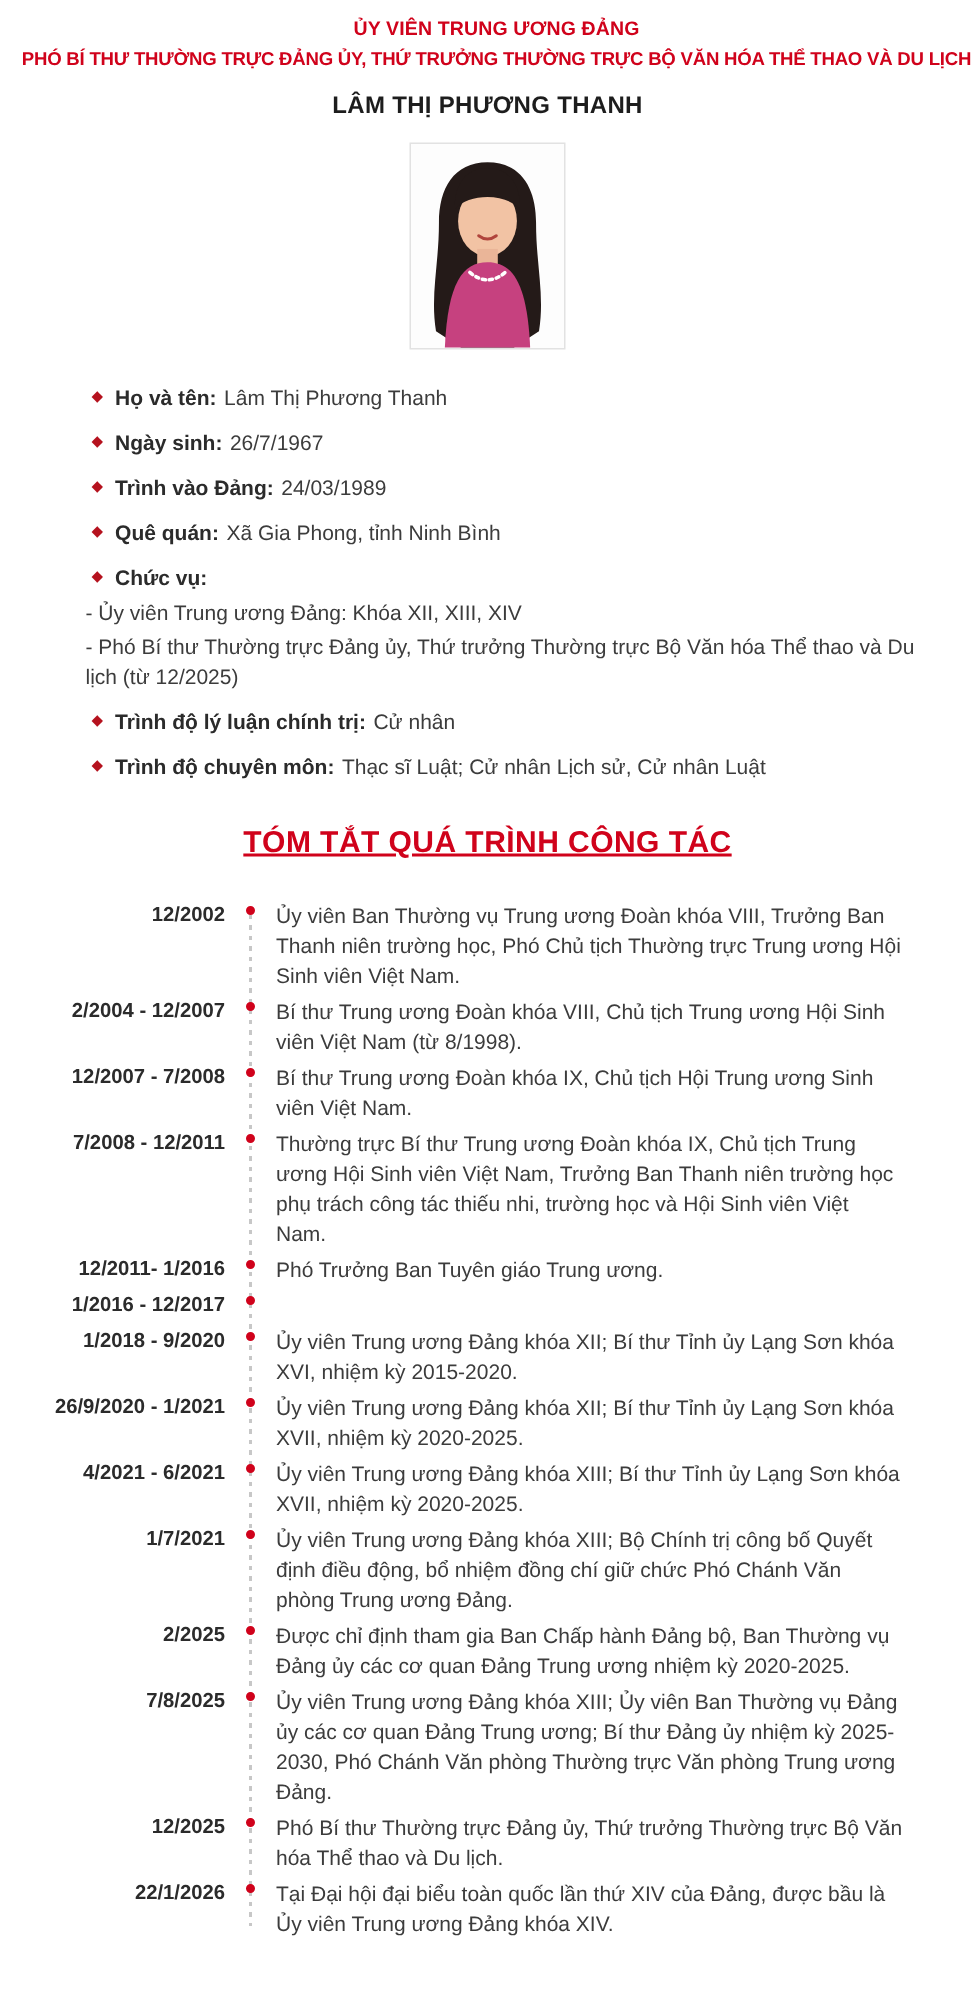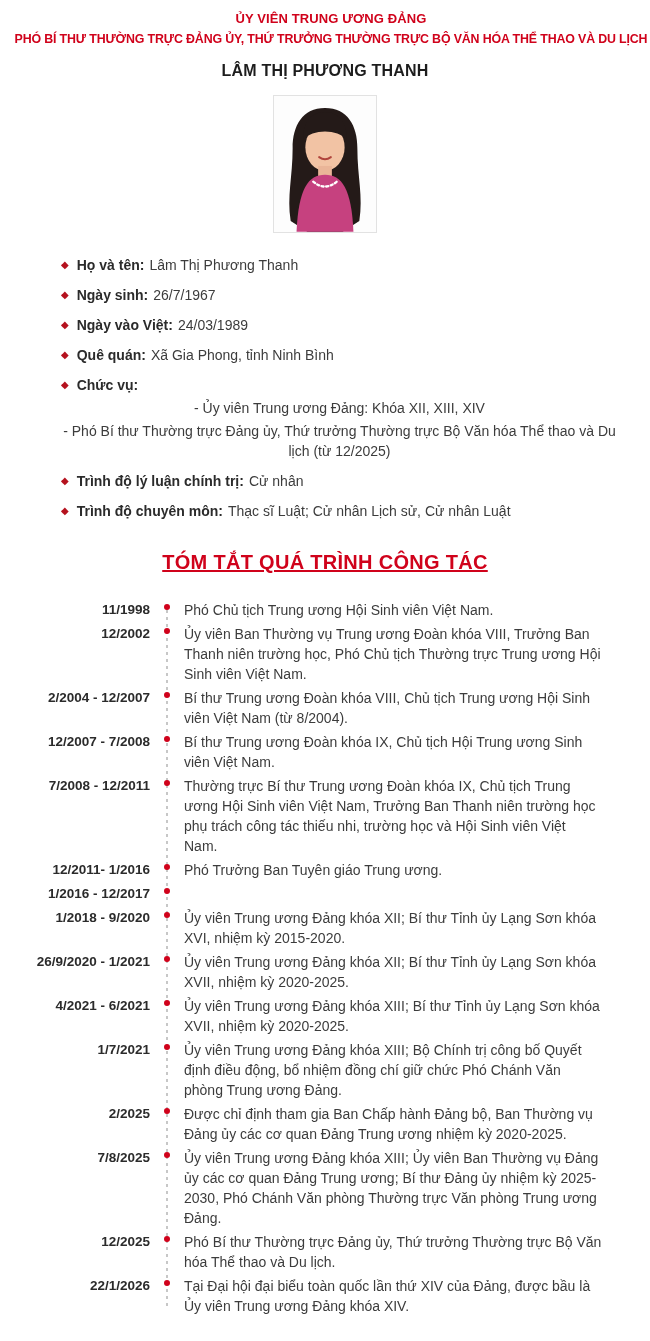--- a/index.html
+++ b/index.html
@@ -28,21 +28,21 @@
   .p-skin2{fill:#eab598;}
   .p-shirt{fill:#c6417f;}
   .p-lip{stroke:#b0443c;}
 
   
   .info{margin:22px 28px 0 56px;font-size:14px;line-height:20px;}
   .info-item{display:flex;margin-bottom:10px;}
   .diamond{color:var(--bullet-red);font-size:10px;line-height:20px;margin:0 8px 0 5px;flex:0 0 auto;}
   .info-label{font-weight:700;color:var(--text-dark);}
   .info-value:not(:empty){margin-left:5px;}
-  .position-subs{margin:-7px 0 10px 1px;text-align:center;}
+  .position-subs{margin:-7px 0 10px 1px;}
   .sub-line{margin-bottom:3px;line-height:20px;}
 
   
   .section-title{margin-top:30px;text-align:center;font-size:20px;font-weight:700;color:var(--accent-red);letter-spacing:.3px;text-decoration:underline;}
 
   
   .timeline{position:relative;margin-top:22px;padding:4px 48px 18px 18px;}
   .tl-line{position:absolute;left:166px;top:14px;bottom:30px;width:2px;
     background-image:repeating-linear-gradient(to bottom,var(--line-gray) 0 3px,transparent 3px 7px);}
   .tl-row{position:relative;display:grid;grid-template-columns:132px 34px 1fr;margin-bottom:4px;}
@@ -84,21 +84,21 @@
           <p class="info-text"><span class="info-label">Họ và tên:</span><span class="info-value">Lâm Thị Phương Thanh</span></p>
         </div>
 
         <div class="info-item">
           <span class="diamond">◆</span>
           <p class="info-text"><span class="info-label">Ngày sinh:</span><span class="info-value">26/7/1967</span></p>
         </div>
 
         <div class="info-item">
           <span class="diamond">◆</span>
-          <p class="info-text"><span class="info-label">Ngày vào Việt:</span><span class="info-value">24/03/1989</span></p>
+          <p class="info-text"><span class="info-label">Trình vào Đảng:</span><span class="info-value">24/03/1989</span></p>
         </div>
 
         <div class="info-item">
           <span class="diamond">◆</span>
           <p class="info-text"><span class="info-label">Quê quán:</span><span class="info-value">Xã Gia Phong, tỉnh Ninh Bình</span></p>
         </div>
 
         <div class="info-item">
           <span class="diamond">◆</span>
           <p class="info-text"><span class="info-label">Chức vụ:</span><span class="info-value"></span></p>
@@ -127,42 +127,35 @@
         </div>
 
     </div>
   </div>
 
   <h2 class="section-title">TÓM TẮT QUÁ TRÌNH CÔNG TÁC</h2>
 
   <div class="timeline">
     <div class="tl-line"></div>
 
-      <div class="tl-row">
-        <div class="tl-date">11/1998</div>
-        <div class="tl-marker-col">
-          <span class="tl-marker"></span>
-        </div>
-        <div class="tl-text">Phó Chủ tịch Trung ương Hội Sinh viên Việt Nam.</div>
-      </div>
 
       <div class="tl-row">
         <div class="tl-date">12/2002</div>
         <div class="tl-marker-col">
           <span class="tl-marker"></span>
         </div>
         <div class="tl-text">Ủy viên Ban Thường vụ Trung ương Đoàn khóa VIII, Trưởng Ban Thanh niên trường học, Phó Chủ tịch Thường trực Trung ương Hội Sinh viên Việt Nam.</div>
       </div>
 
       <div class="tl-row">
         <div class="tl-date">2/2004 - 12/2007</div>
         <div class="tl-marker-col">
           <span class="tl-marker"></span>
         </div>
-        <div class="tl-text">Bí thư Trung ương Đoàn khóa VIII, Chủ tịch Trung ương Hội Sinh viên Việt Nam (từ 8/2004).</div>
+        <div class="tl-text">Bí thư Trung ương Đoàn khóa VIII, Chủ tịch Trung ương Hội Sinh viên Việt Nam (từ 8/1998).</div>
       </div>
 
       <div class="tl-row">
         <div class="tl-date">12/2007 - 7/2008</div>
         <div class="tl-marker-col">
           <span class="tl-marker"></span>
         </div>
         <div class="tl-text">Bí thư Trung ương Đoàn khóa IX, Chủ tịch Hội Trung ương Sinh viên Việt Nam.</div>
       </div>
 

